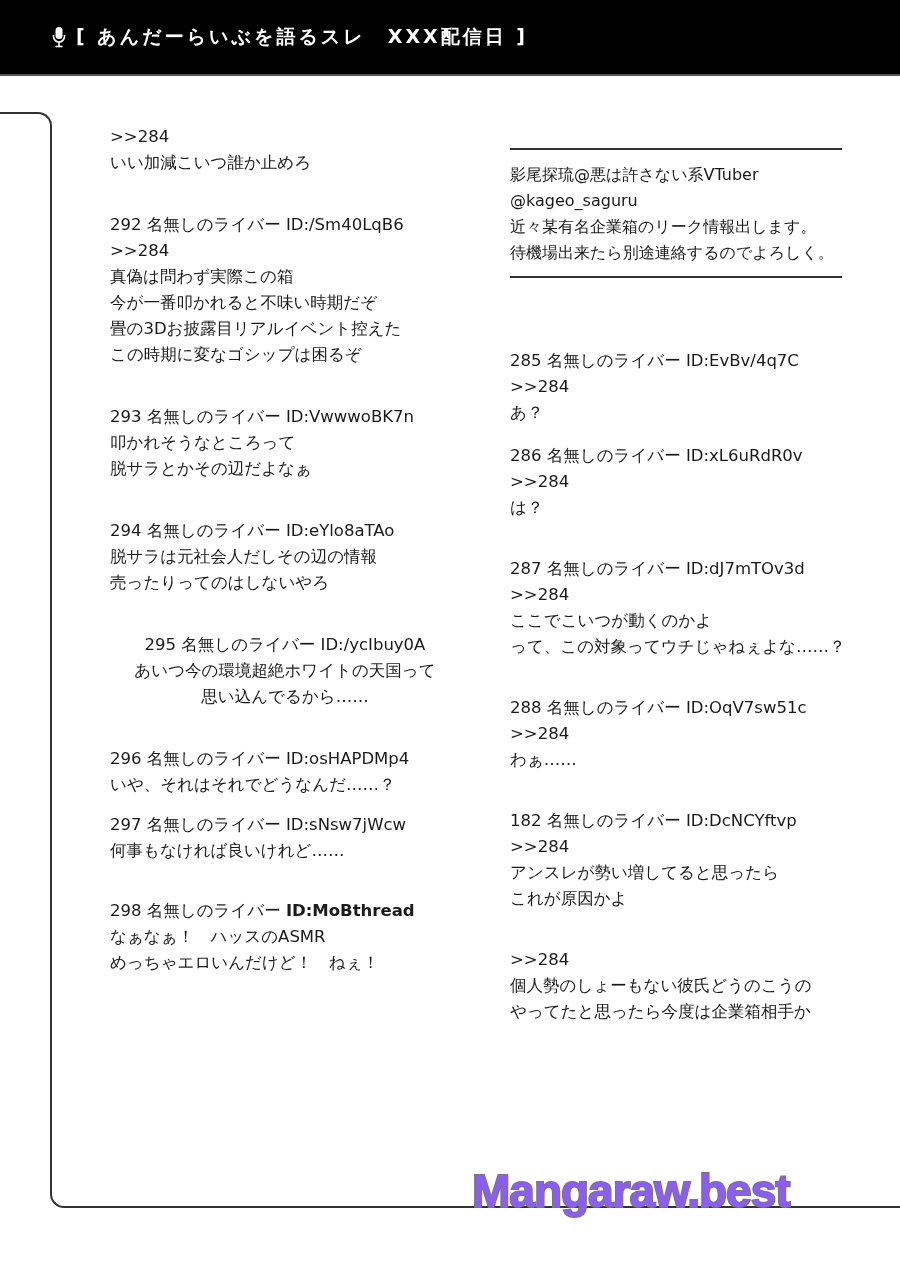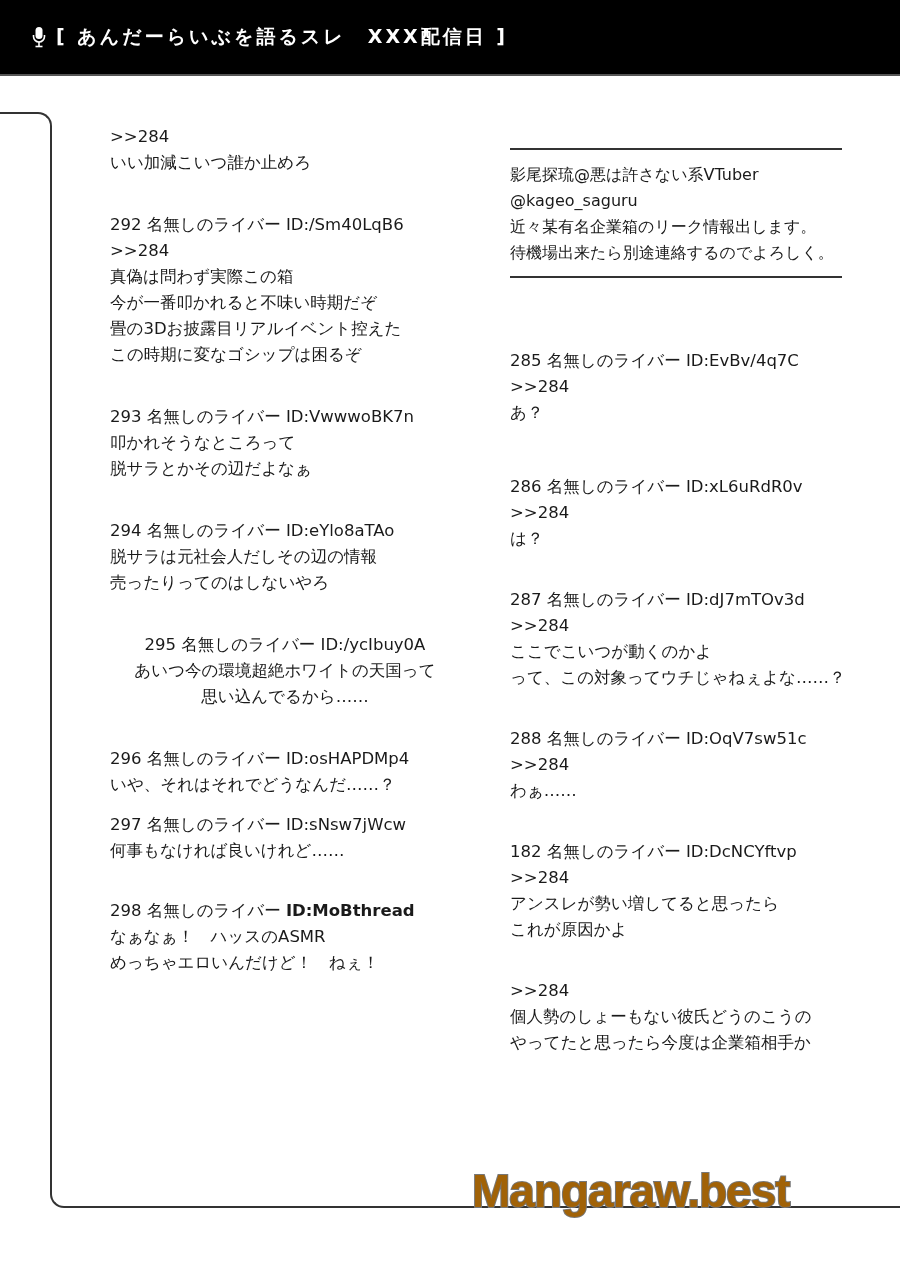--- a/index.html
+++ b/index.html
@@ -2,21 +2,21 @@
 <html><head>
   <meta charset="utf-8">
   <style>
     * { box-sizing: border-box; margin: 0; padding: 0; }
     html, body { width: 900px; height: 1280px; background: #ffffff; overflow: hidden; }
     body { position: relative; font-family: "DejaVu Sans", "Liberation Sans", sans-serif; color: #1a1a1a; }
 
     .header {
       position: absolute; left: 0; top: 0; width: 900px; height: 76px;
       background: #000000; border-bottom: 2px solid #555;
-      display: flex; align-items: center; padding-left: 32px;
+      display: flex; align-items: center; padding-left: 52px;
     }
     .header .mic { width: 14px; height: 22px; margin-right: 10px; display: inline-block; }
     .header .title {
       color: #ffffff; font-size: 19px; font-weight: bold; letter-spacing: 3px;
       white-space: pre;
     }
     .frame-top {
       position: absolute; left: 0; top: 112px; width: 52px; height: 20px;
       border-top: 2px solid #333; border-right: 2px solid #333; border-top-right-radius: 14px;
     }
@@ -38,21 +38,21 @@
 
     .tweet {
       border-top: 2px solid #333; border-bottom: 2px solid #333;
       padding: 12px 0 10px; width: 332px; margin-top: 24px;
     }
     .tweet .line { white-space: nowrap; display: block; font-size: 16px; }
 
     .watermark {
       position: absolute; left: 472px; top: 1164px;
       font-family: "Liberation Sans", sans-serif; font-weight: bold; font-size: 46px;
-      color: #a16207; letter-spacing: -1px;
+      color: #8b5cf6; letter-spacing: -1px;
       -webkit-text-stroke: 2px #777;
       paint-order: stroke fill;
     }
   </style>
 </head>
 <body>
 
 <div class="header">
   <svg class="mic" viewBox="0 0 14 22">
     <rect x="3.5" y="1" width="7" height="12" rx="3.5" fill="#fff"></rect>
@@ -115,21 +115,21 @@
     <span class="line">影尾探琉@悪は許さない系VTuber</span>
     <span class="line">@kageo_saguru</span>
     <span class="line">近々某有名企業箱のリーク情報出します。</span>
     <span class="line">待機場出来たら別途連絡するのでよろしく。</span>
   </div>
   <div class="post" style="margin-top:70px;">
     <span class="line"><span>285 名無しのライバー </span><span class="head-id">ID:EvBv/4q7C</span></span>
     <span class="line">&gt;&gt;284</span>
     <span class="line">あ？</span>
   </div>
-  <div class="post" style="margin-top:48px;">
+  <div class="post" style="margin-top:17px;">
     <span class="line"><span>286 名無しのライバー </span><span class="head-id">ID:xL6uRdR0v</span></span>
     <span class="line">&gt;&gt;284</span>
     <span class="line">は？</span>
   </div>
   <div class="post" style="margin-top:35px;">
     <span class="line"><span>287 名無しのライバー </span><span class="head-id">ID:dJ7mTOv3d</span></span>
     <span class="line">&gt;&gt;284</span>
     <span class="line">ここでこいつが動くのかよ</span>
     <span class="line">って、この対象ってウチじゃねぇよな……？</span>
   </div>

